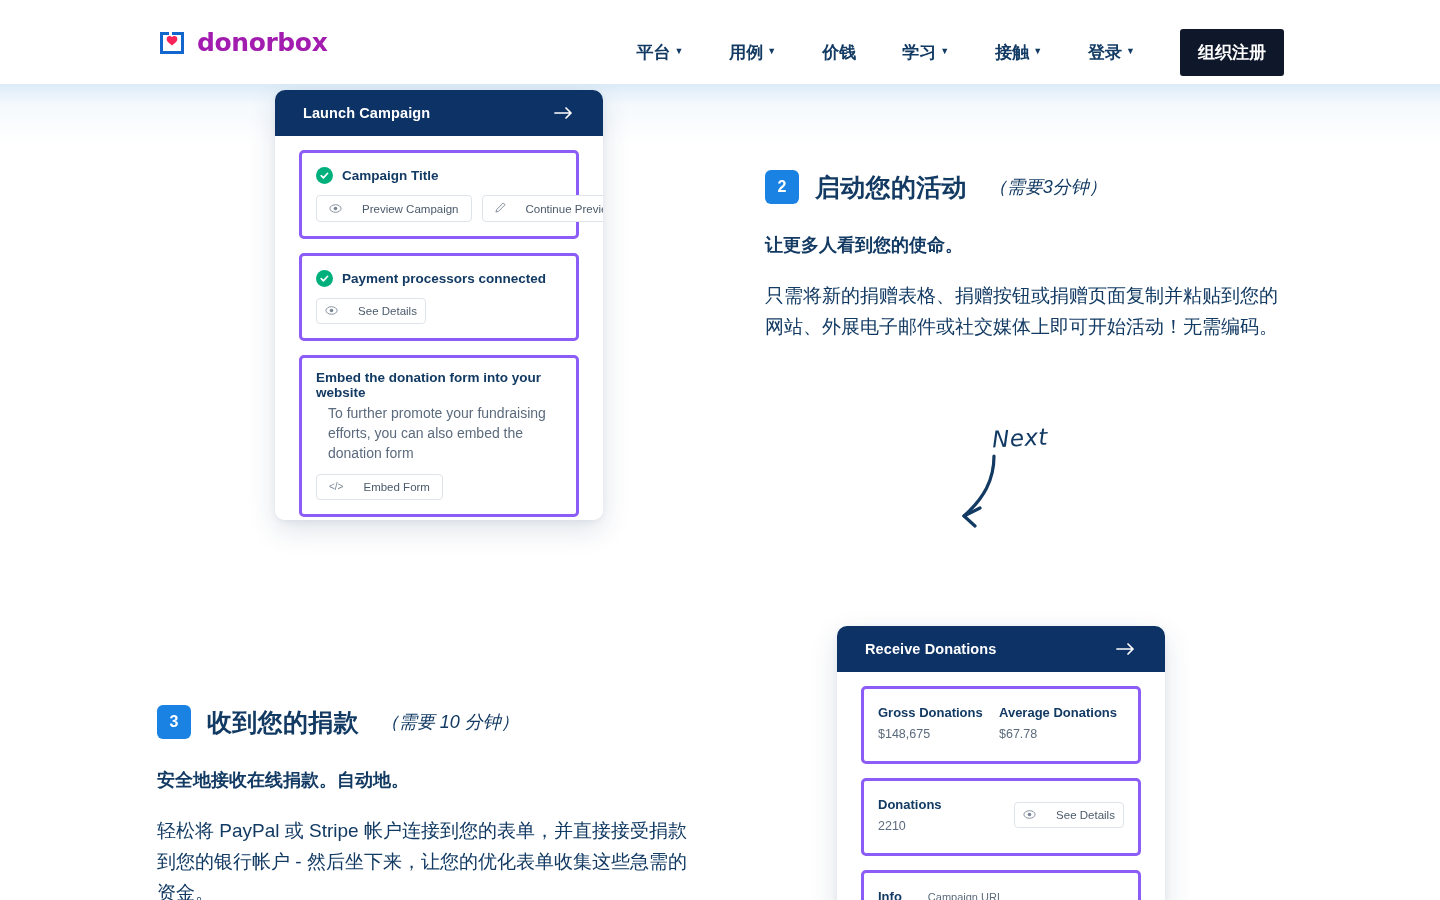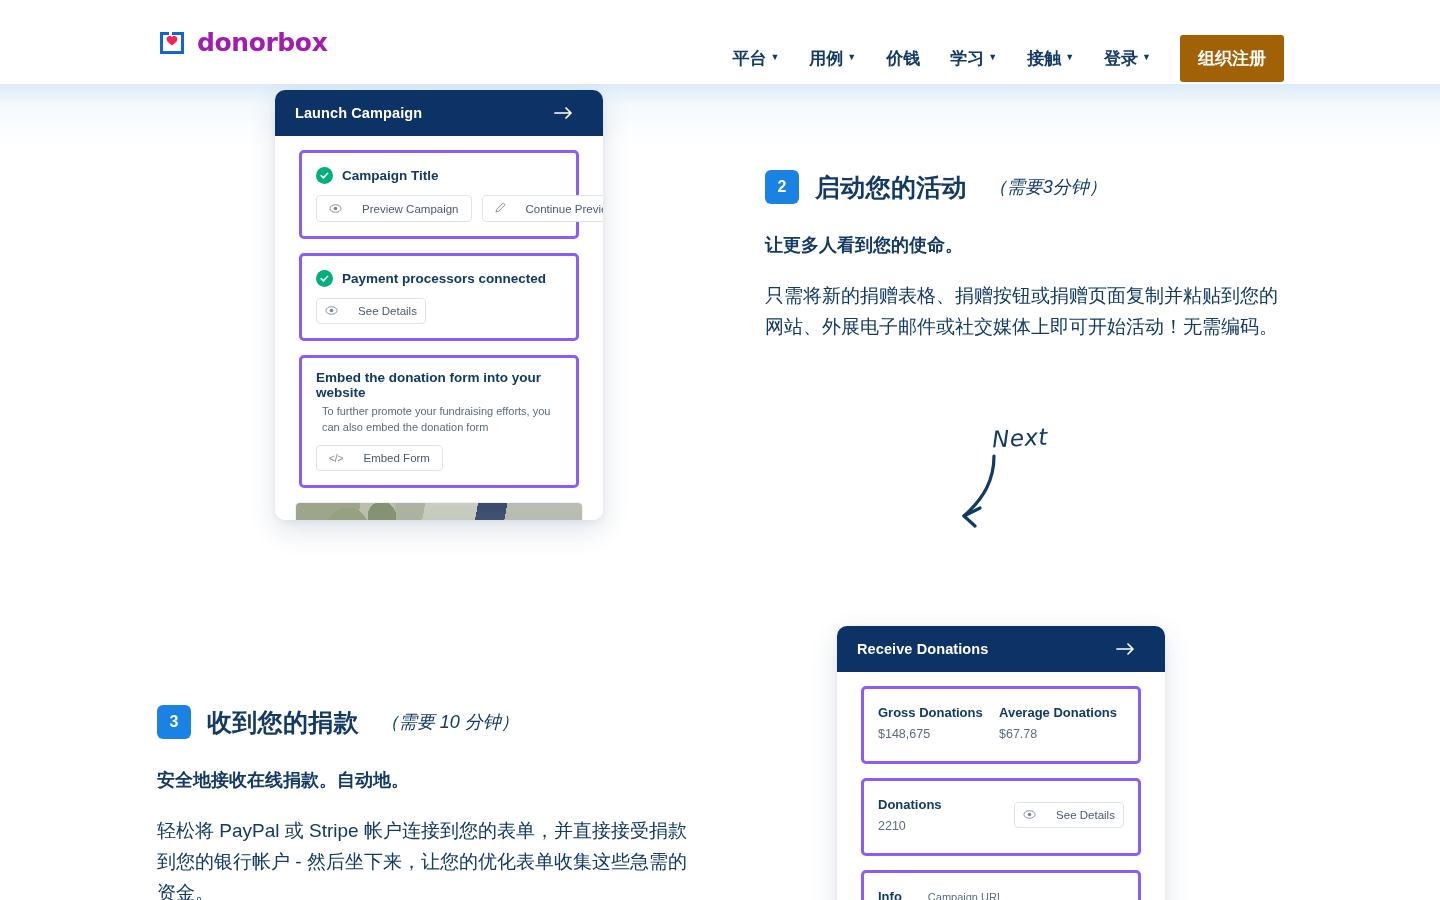--- a/index.html
+++ b/index.html
@@ -28,35 +28,35 @@
     width: 32px; height: 32px;
     position: relative;
   }
   .logo-text {
     font-size: 25px; font-weight: 700; color: #a21caf;
     letter-spacing: -0.4px; line-height: 1;
     font-family: "DejaVu Sans", sans-serif;
   }
 
   .main-nav {
-    position: absolute; right: 156px; top: 16px; height: 84px;
-    display: flex; align-items: center; gap: 0px;
+    position: absolute; right: 156px; top: 10px; height: 84px;
+    display: flex; align-items: center; gap: 16px;
   }
   .nav-item {
     display: flex; align-items: center; gap: 4px;
     padding: 0 15px; height: 84px;
     font-size: 17px; font-weight: 700; color: #123a63;
     cursor: pointer; white-space: nowrap;
   }
   .nav-item .caret {
     font-size: 9px; color: #123a63; position: relative; top: -1px;
   }
   .nav-cta {
     margin-left: 14px;
-    background: #a16207; color: #fff;
+    background: #0f172a; color: #fff;
     font-size: 17px; font-weight: 700;
     padding: 12px 18px; border-radius: 3px;
     cursor: pointer; white-space: nowrap;
   }
 
   
   .hero-fade {
     position: absolute; top: 84px; left: 0;
     width: 1440px; height: 60px;
     background: linear-gradient(180deg, #dcebf8 0%, rgba(236,245,252,0.55) 35%, rgba(255,255,255,0) 100%);
@@ -69,21 +69,21 @@
     background: #ffffff;
     border-radius: 10px;
     box-shadow: 0 10px 28px rgba(18, 58, 99, 0.14), 0 2px 6px rgba(18,58,99,0.06);
     overflow: hidden;
     z-index: 5;
   }
   .mock-card-head {
     background: #0d3266;
     height: 46px;
     display: flex; align-items: center; justify-content: space-between;
-    padding: 0 29px 0 20px;
+    padding: 0 29px 0 28px;
   }
   .mock-card-head .title {
     color: #ffffff; font-size: 14.5px; font-weight: 700;
     letter-spacing: 0.1px;
   }
   .mock-card-head .arrow {
     color: #ffffff; display: flex; align-items: center;
   }
   .mock-card-body { padding: 14px 24px 0 24px; background: #fff; }
 
@@ -104,22 +104,22 @@
   .btn-row { display: flex; gap: 10px; }
   .ghost-btn {
     border: 1px solid #dfe4ea; border-radius: 4px;
     background: #fff;
     font-size: 11.5px; color: #4b5a6b;
     padding: 6px 12px;
     display: inline-flex; align-items: center; gap: 20px;
     white-space: nowrap;
   }
   .panel-sub {
-    font-size: 11px; color: #5b6b7d; line-height: 1.42;
-    margin: 4px 0 10px 6px; max-width: 262px;
+    font-size: 14px; color: #5b6b7d; line-height: 1.42;
+    margin: 4px 0 10px 12px; max-width: 262px;
   }
 
   
   .panel-embed { padding: 12px 14px 14px 14px; }
   .panel-embed .panel-title { margin-bottom: 2px; }
 
   
   .preview-strip {
     margin: 0 -24px; padding: 0 20px 0 20px;
   }

